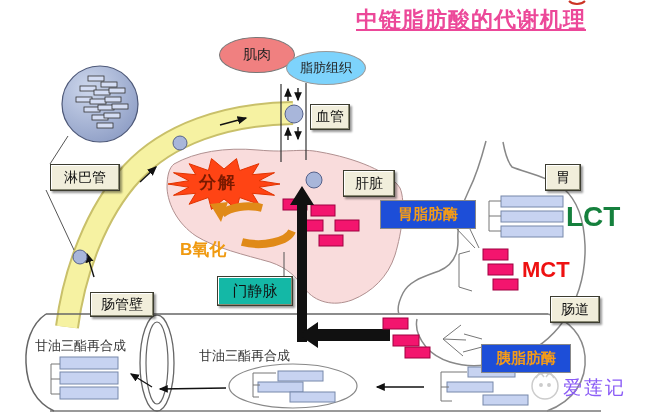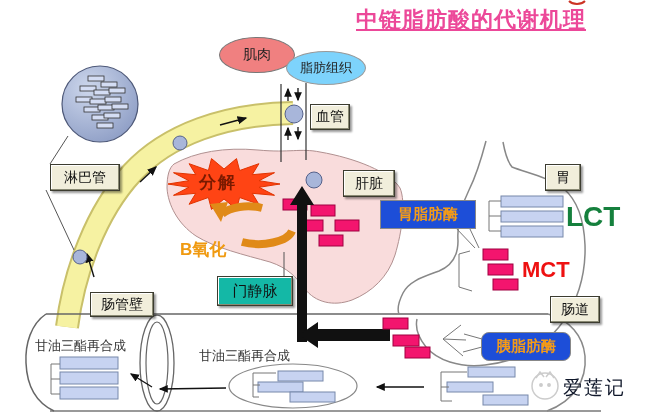--- a/index.html
+++ b/index.html
@@ -15,21 +15,21 @@
   .wbox{background:#1d4ed8;border:1px solid #888;color:#f59b16;font-weight:bold;font-size:15px;
         display:flex;align-items:center;justify-content:center;}
   .ellipse{border-radius:50%;display:flex;align-items:center;justify-content:center;}
   .muscle{background:#f08080;border:1px solid #777;font-size:14px;color:#222;}
   .fat{background:#7dd3fc;border:1px solid #999;font-size:13px;color:#222;}
   .plain{color:#333;font-size:13px;}
   .orange-txt{color:#f09a10;font-weight:bold;font-size:17px;}
   .lct-txt{color:#15803d;font-weight:bold;font-size:28px;}
   .mct-txt{color:#ee1111;font-weight:bold;font-size:22px;}
   .burst-txt{color:#7a1a00;font-weight:bold;font-size:17px;letter-spacing:2px;}
-  .wm{color:#0f172a;font-size:19px;letter-spacing:2px;}
+  .wm{color:#8b5cf6;font-size:19px;letter-spacing:2px;}
   svg{position:absolute;left:0;top:0;}
 </style>
 </head>
 <body>
 
 <div class="stage">
 
   <svg width="659" height="418" viewBox="0 0 659 418">
     <defs>
       <marker id="ah" markerWidth="9" markerHeight="8" refX="6" refY="3" orient="auto">
@@ -182,21 +182,21 @@
 
   <div class="abs lbox" style="left:310px;top:104px;width:38px;height:24px;">血管</div>
   <div class="abs lbox" style="left:50px;top:164px;width:68px;height:25px;">淋巴管</div>
   <div class="abs lbox" style="left:343px;top:170px;width:50px;height:25px;">肝脏</div>
   <div class="abs lbox" style="left:545px;top:164px;width:34px;height:25px;">胃</div>
   <div class="abs lbox green" style="left:217px;top:276px;width:74px;height:28px;">门静脉</div>
   <div class="abs lbox" style="left:90px;top:292px;width:62px;height:23px;">肠管壁</div>
   <div class="abs lbox" style="left:550px;top:296px;width:48px;height:25px;">肠道</div>
 
   <div class="abs wbox" style="left:380px;top:200px;width:94px;height:27px;">胃脂肪酶</div>
-  <div class="abs wbox" style="left:481px;top:332px;width:88px;height:27px;border-radius:8px;">胰脂肪酶</div>
+  <div class="abs wbox" style="left:481px;top:344px;width:88px;height:27px;">胰脂肪酶</div>
 
   <div class="abs burst-txt" style="left:199px;top:171px;">分解</div>
   <div class="abs orange-txt" style="left:180px;top:238px;">B氧化</div>
 
   <div class="abs lct-txt" style="left:566px;top:201px;">LCT</div>
   <div class="abs mct-txt" style="left:522px;top:257px;">MCT</div>
 
   <div class="abs plain" style="left:35px;top:337px;">甘油三酯再合成</div>
   <div class="abs plain" style="left:199px;top:347px;">甘油三酯再合成</div>
 

